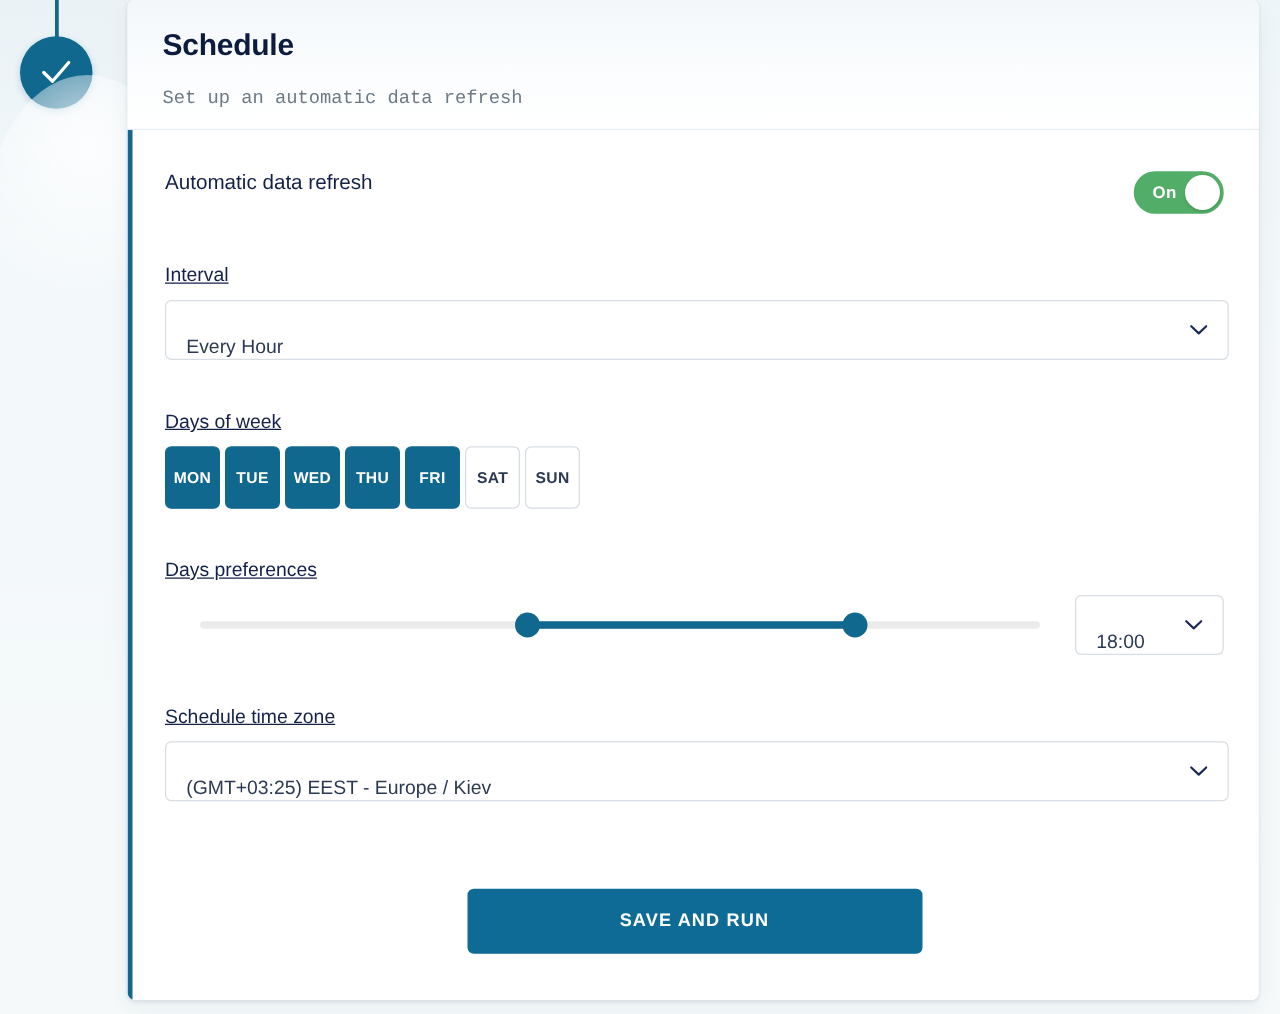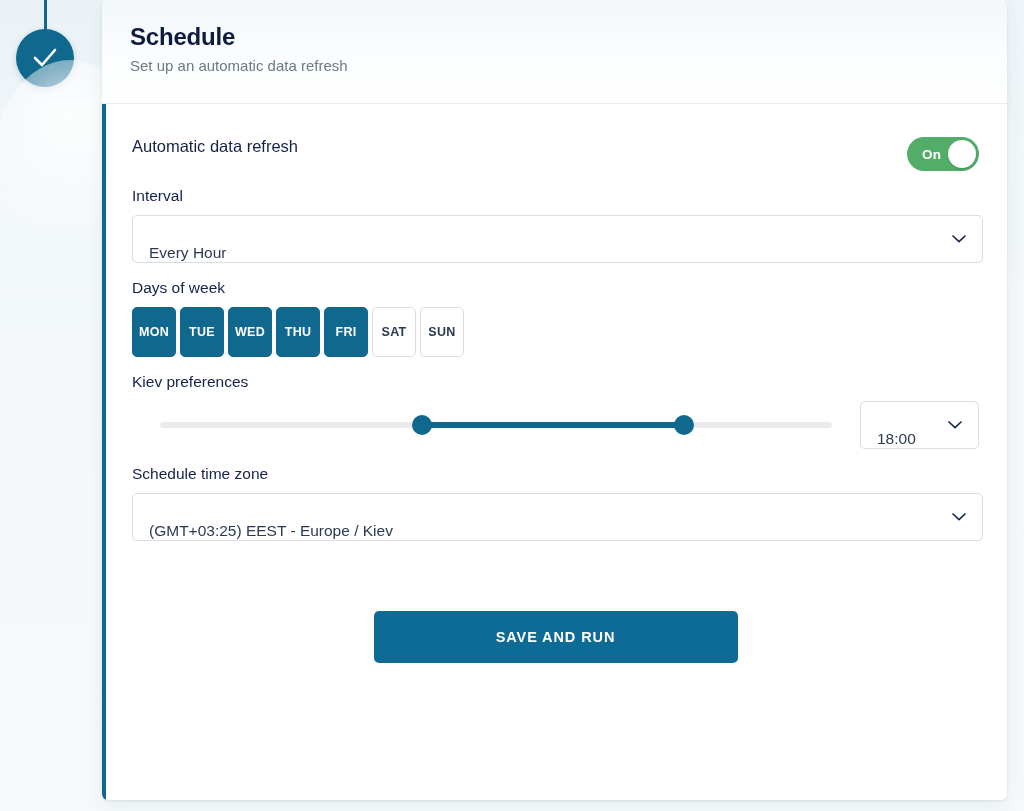--- a/index.html
+++ b/index.html
@@ -91,21 +91,22 @@
     font-weight: bold;
     color: #0d1b3e;
     letter-spacing: -0.2px;
     line-height: 30px;
     margin: 0;
   }
   .card-subtitle {
     font-size: 15px;
     color: #6b7a85;
     line-height: 22px;
-    margin: 3px 0 0 0;
+    margin: 16px 0 0 0;
+    font-family: Liberation Mono, monospace;
   }
 
   .card-body {
     position: relative;
     height: 696px;
     box-sizing: border-box;
     border-left: 4px solid #10688f;
     padding: 0 28px 0 26px;
     background: #ffffff;
   }
@@ -150,22 +151,23 @@
     width: 28px;
     height: 28px;
     border-radius: 50%;
     background: #ffffff;
     box-shadow: 0 1px 2px rgba(0,0,0,0.18);
   }
 
   .field-label {
     font-size: 15.5px;
     color: #14224a;
-    margin-top: 16px;
+    margin-top: 41px;
     margin-bottom: 10px;
+    text-decoration: underline;
   }
 
   
   .select {
     position: relative;
     box-sizing: border-box;
     height: 48px;
     border: 1px solid #d7dde3;
     border-radius: 5px;
     background: #ffffff;
@@ -327,21 +329,21 @@
       <div class="days">
         <div class="day on" style="background: rgb(16, 104, 143); border-color: rgb(16, 104, 143);">MON</div>
         <div class="day on" style="background: rgb(16, 104, 143); border-color: rgb(16, 104, 143);">TUE</div>
         <div class="day on" style="background: rgb(16, 104, 143); border-color: rgb(16, 104, 143);">WED</div>
         <div class="day on" style="background: rgb(16, 104, 143); border-color: rgb(16, 104, 143);">THU</div>
         <div class="day on" style="background: rgb(16, 104, 143); border-color: rgb(16, 104, 143);">FRI</div>
         <div class="day">SAT</div>
         <div class="day">SUN</div>
       </div>
 
-      <div class="field-label">Kiev preferences</div>
+      <div class="field-label">Days preferences</div>
       <div class="time-row">
 
 
         <div class="slider">
           <div class="slider-track" style="background: rgb(235, 235, 235);"></div>
           <div class="slider-range" id="slider-range" style="left: 39%; width: 39%; background: rgb(16, 104, 143);"></div>
           <div class="slider-handle" id="slider-handle-start" style="left: 39%; background: rgb(16, 104, 143);"></div>
           <div class="slider-handle" id="slider-handle-end" style="left: 78%; background: rgb(16, 104, 143);"></div>
         </div>
 

